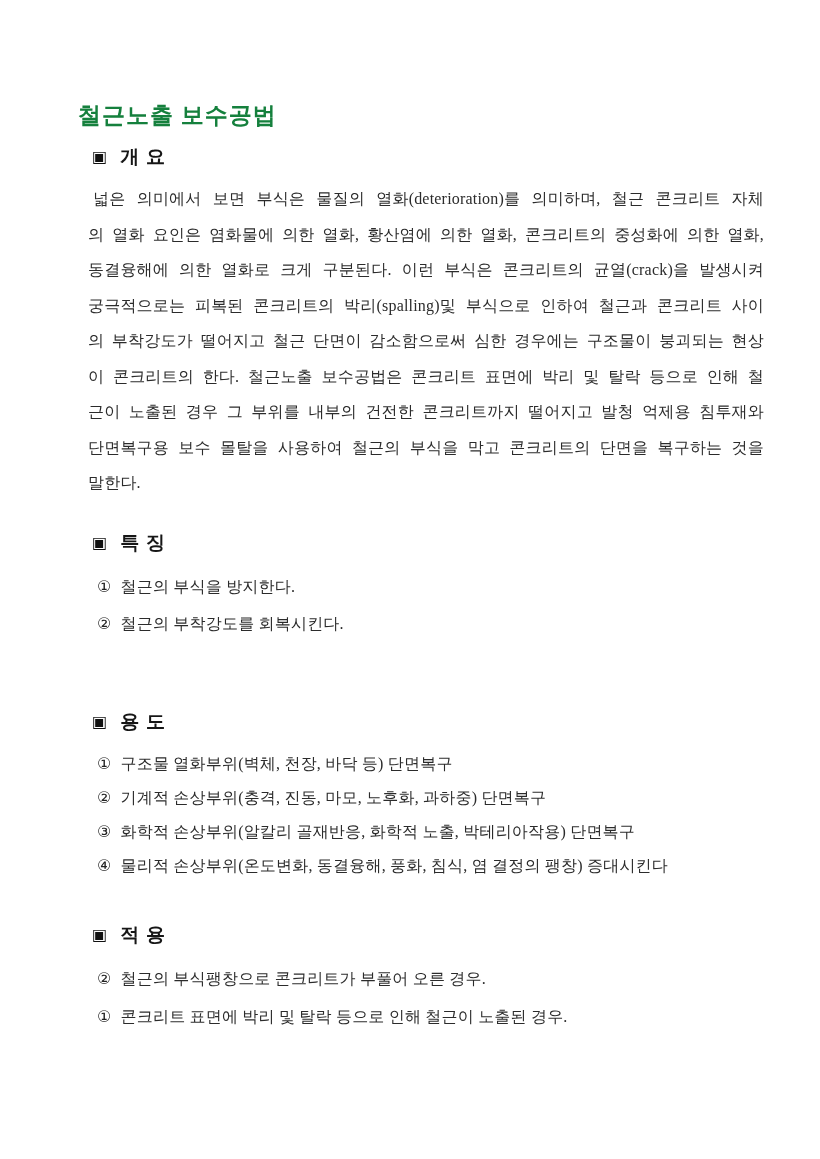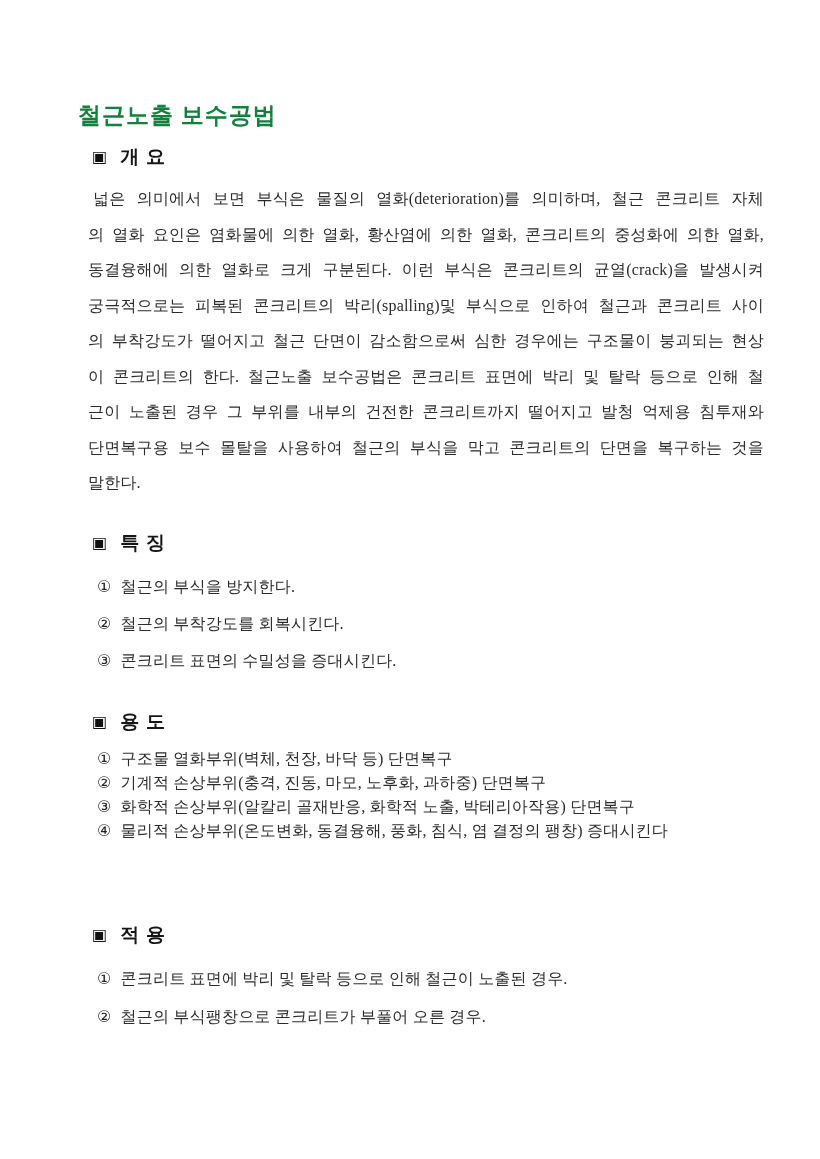--- a/index.html
+++ b/index.html
@@ -74,21 +74,21 @@
     margin: 12px 0 0 0;
     padding: 0 0 0 9px;
     font-size: 16px;
     color: #2b2b2b;
   }
   .item-list li {
     white-space: nowrap;
     letter-spacing: 0.2px;
   }
   .lh37 li { line-height: 37px; }
-  .lh34 li { line-height: 24px; }
+  .lh34 li { line-height: 34px; }
   .lh38 li { line-height: 38px; }
   .inum {
     font-family: "DejaVu Sans", sans-serif;
     font-size: 16px;
     margin-right: 9px;
     color: #222222;
   }
   .sec-overview { top: 144px; }
   .sec-features { top: 530px; }
   .sec-uses     { top: 709px; }
@@ -124,23 +124,20 @@
       <span class="marker">▣</span>
       <span>특 징</span>
     </div>
     <ul class="item-list lh37">
       <li>
         <span class="inum">①</span><span>철근의 부식을 방지한다.</span>
       </li>
       <li>
         <span class="inum">②</span><span>철근의 부착강도를 회복시킨다.</span>
       </li>
-      <li>
-        <span class="inum">③</span><span>콘크리트 표면의 수밀성을 증대시킨다.</span>
-      </li>
     </ul>
   </section>
 
   <section class="sec sec-uses">
     <div class="sec-header">
       <span class="marker">▣</span>
       <span>용 도</span>
     </div>
     <ul class="item-list lh34">
       <li>
@@ -158,21 +155,21 @@
     </ul>
   </section>
 
   <section class="sec sec-apply">
     <div class="sec-header">
       <span class="marker">▣</span>
       <span>적 용</span>
     </div>
     <ul class="item-list lh38">
       <li>
-        <span class="inum">①</span><span>콘크리트 표면에 박리 및 탈락 등으로 인해 철근이 노출된 경우.</span>
+        <span class="inum">②</span><span>철근의 부식팽창으로 콘크리트가 부풀어 오른 경우.</span>
       </li>
       <li>
-        <span class="inum">②</span><span>철근의 부식팽창으로 콘크리트가 부풀어 오른 경우.</span>
+        <span class="inum">①</span><span>콘크리트 표면에 박리 및 탈락 등으로 인해 철근이 노출된 경우.</span>
       </li>
     </ul>
   </section>
 
 </div>
 
 </body></html>

